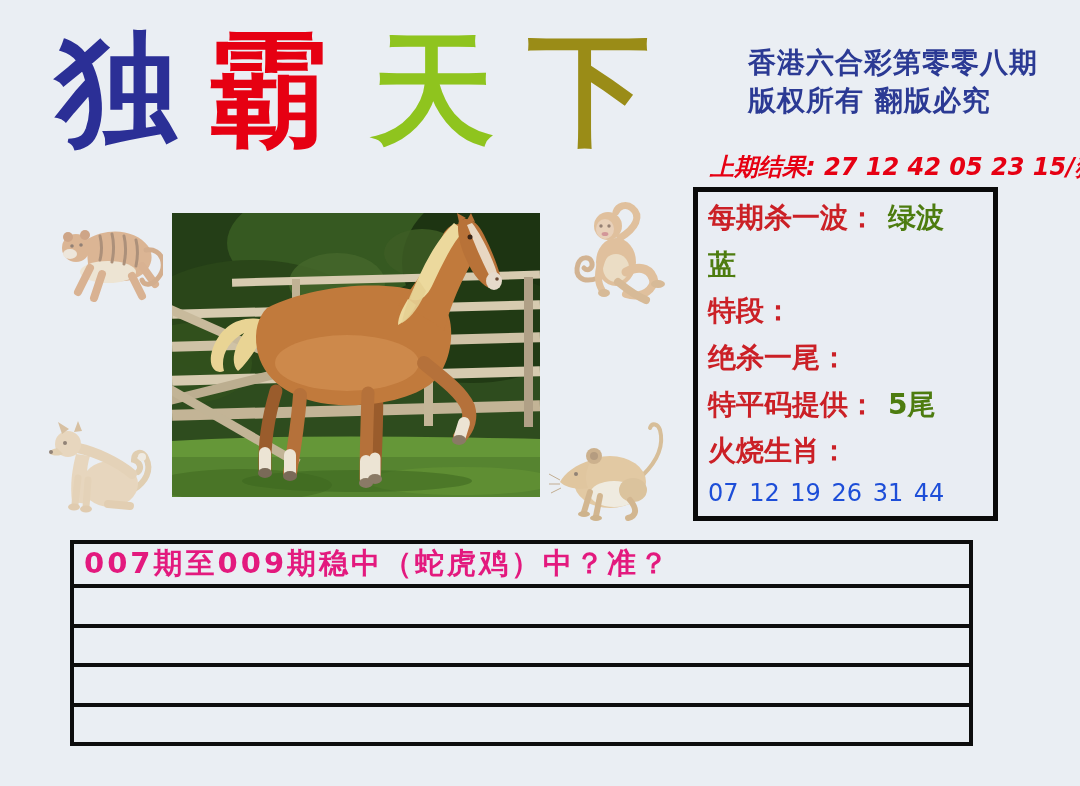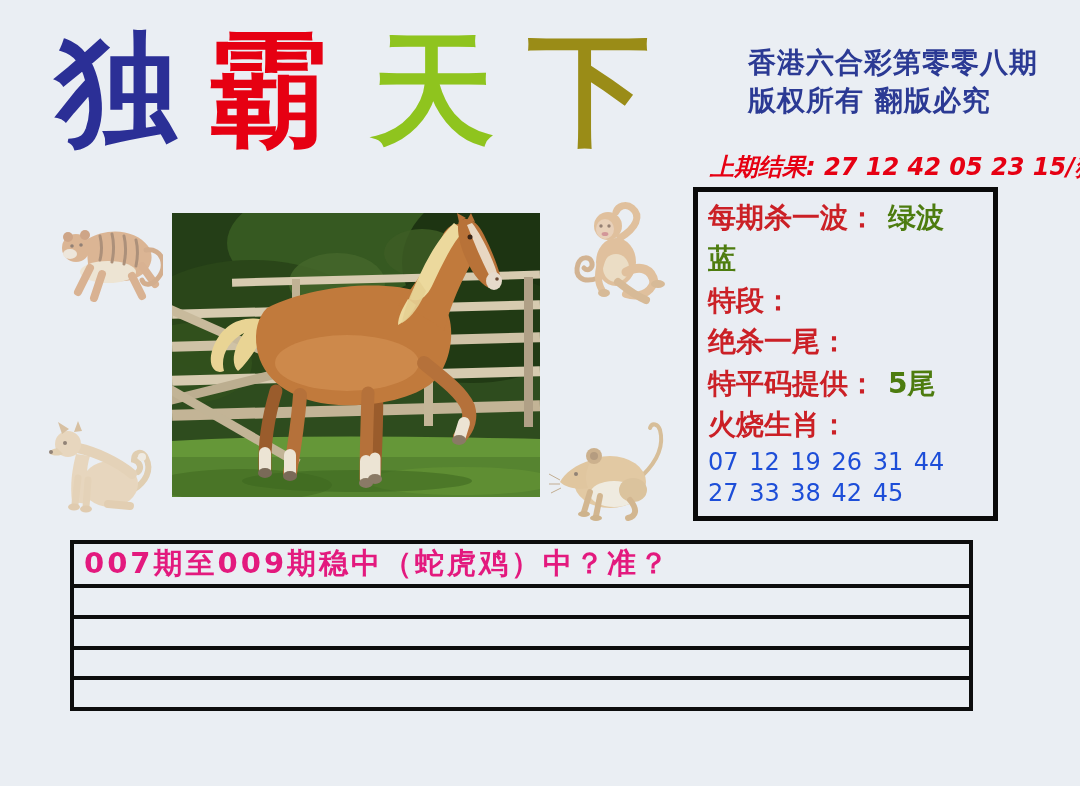--- a/index.html
+++ b/index.html
@@ -28,21 +28,21 @@
   .pvalue{color:#4d7c0f;word-spacing:12px;}
   .pnums{color:#1d4ed8;font-size:24px;font-weight:400;word-spacing:3px;white-space:nowrap;}
   
   .photo{position:absolute;left:172px;top:213px;width:368px;height:284px;}
   .zodiac{position:absolute;opacity:0.55;filter:blur(0.4px);}
   .z-tiger{left:48px;top:208px;}
   .z-monkey{left:568px;top:200px;}
   .z-dog{left:38px;top:412px;}
   .z-rat{left:548px;top:420px;}
   
-  .btable{position:absolute;left:70px;top:540px;width:903px;height:171px;
+  .btable{position:absolute;left:70px;top:540px;width:903px;height:206px;
           border:4px solid #0d0d0d;box-sizing:border-box;display:flex;flex-direction:column;
           background:#eaeef3;}
   .brow{flex:1;border-bottom:4px solid #0d0d0d;display:flex;align-items:center;padding-left:10px;}
   .brow:last-child{border-bottom:none;}
   .brow-text{color:#e3197e;font-weight:800;font-size:29px;letter-spacing:3px;white-space:nowrap;}
 </style>
 </head>
 <body>
 
 <div class="page">
@@ -223,21 +223,20 @@
     </div>
     <div class="prow">
       <span class="plabel">特平码提供：</span>
       <span class="pvalue">5尾</span>
     </div>
     <div class="prow">
       <span class="plabel">火烧生肖：</span>
       <span class="pvalue"></span>
     </div>
     <div class="pnums">07 12 19 26 31 44</div>
-    <div class="pnums">27 33 38 42 45</div>
   </div>
 
   <div class="btable">
     <div class="brow">
       <span class="brow-text">007期至009期稳中（蛇虎鸡）中？准？</span>
     </div>
     <div class="brow"></div>
     <div class="brow"></div>
     <div class="brow"></div>
     <div class="brow"></div>

